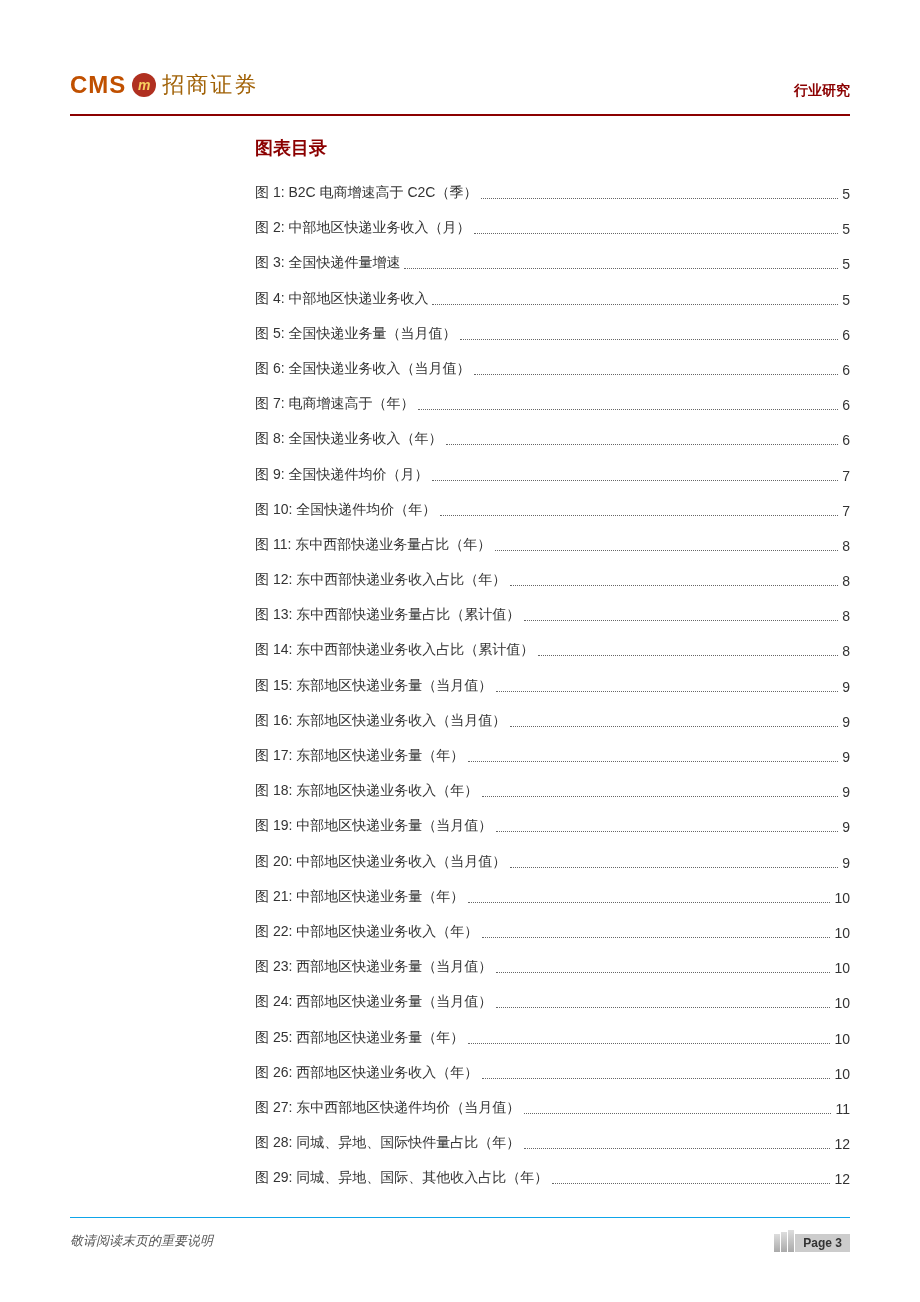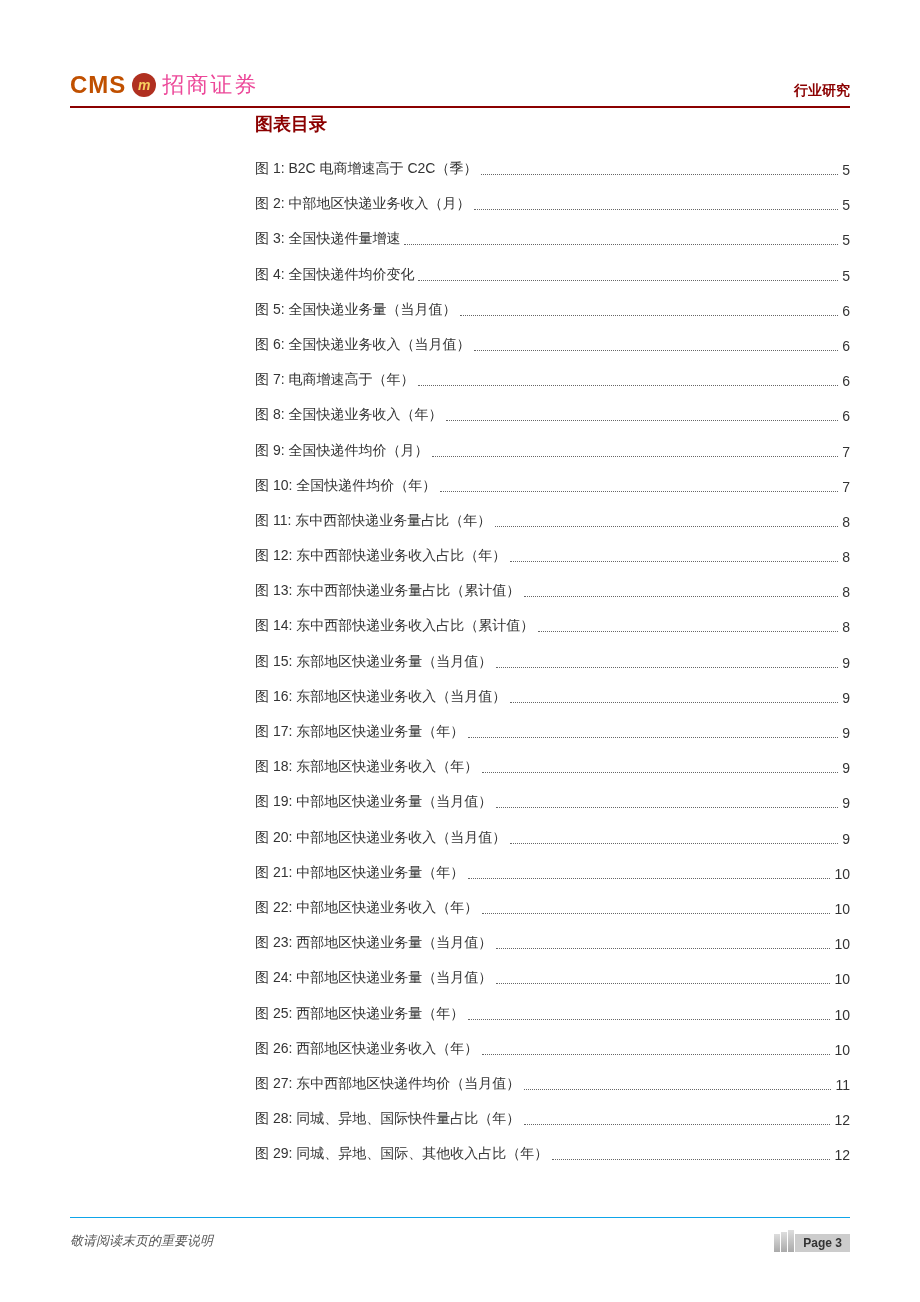--- a/index.html
+++ b/index.html
@@ -17,23 +17,23 @@
     .page {
       padding: 70px 70px 50px 70px;
       height: 100%;
       display: flex;
       flex-direction: column;
     }
     .header {
       display: flex;
       justify-content: space-between;
       align-items: flex-end;
-      padding-bottom: 6px;
+      padding-bottom: 14px;
       border-bottom: 2px solid #8b0000;
-      margin-bottom: 4px;
+      margin-bottom: 20px;
     }
     .logo {
       display: flex;
       align-items: center;
       gap: 6px;
     }
     .logo-cms {
       color: #c05000;
       font-weight: bold;
       font-size: 24px;
@@ -46,21 +46,21 @@
       background: #b03020;
       color: #f8d060;
       display: flex;
       align-items: center;
       justify-content: center;
       font-size: 14px;
       font-style: italic;
       font-weight: bold;
     }
     .logo-chinese {
-      color: #ec4899;
+      color: #a16207;
       font-size: 22px;
       font-weight: 500;
       letter-spacing: 2px;
     }
     .header-right {
       color: #8b0000;
       font-size: 14px;
       font-weight: bold;
     }
     .content {
@@ -153,21 +153,21 @@
           <span class="toc-label">图 2:  中部地区快递业务收入（月）</span>
           <span class="toc-dots"></span>
           <span class="toc-page">5</span>
         </div>
         <div class="toc-entry">
           <span class="toc-label">图 3:  全国快递件量增速</span>
           <span class="toc-dots"></span>
           <span class="toc-page">5</span>
         </div>
         <div class="toc-entry">
-          <span class="toc-label">图 4:  全国快递件均价变化</span>
+          <span class="toc-label">图 4:  中部地区快递业务收入</span>
           <span class="toc-dots"></span>
           <span class="toc-page">5</span>
         </div>
         <div class="toc-entry">
           <span class="toc-label">图 5:  全国快递业务量（当月值）</span>
           <span class="toc-dots"></span>
           <span class="toc-page">6</span>
         </div>
         <div class="toc-entry">
           <span class="toc-label">图 6:  全国快递业务收入（当月值）</span>
@@ -253,21 +253,21 @@
           <span class="toc-label">图 22:  中部地区快递业务收入（年）</span>
           <span class="toc-dots"></span>
           <span class="toc-page">10</span>
         </div>
         <div class="toc-entry">
           <span class="toc-label">图 23:  西部地区快递业务量（当月值）</span>
           <span class="toc-dots"></span>
           <span class="toc-page">10</span>
         </div>
         <div class="toc-entry">
-          <span class="toc-label">图 24:  中部地区快递业务量（当月值）</span>
+          <span class="toc-label">图 24:  西部地区快递业务量（当月值）</span>
           <span class="toc-dots"></span>
           <span class="toc-page">10</span>
         </div>
         <div class="toc-entry">
           <span class="toc-label">图 25:  西部地区快递业务量（年）</span>
           <span class="toc-dots"></span>
           <span class="toc-page">10</span>
         </div>
         <div class="toc-entry">
           <span class="toc-label">图 26:  西部地区快递业务收入（年）</span>

